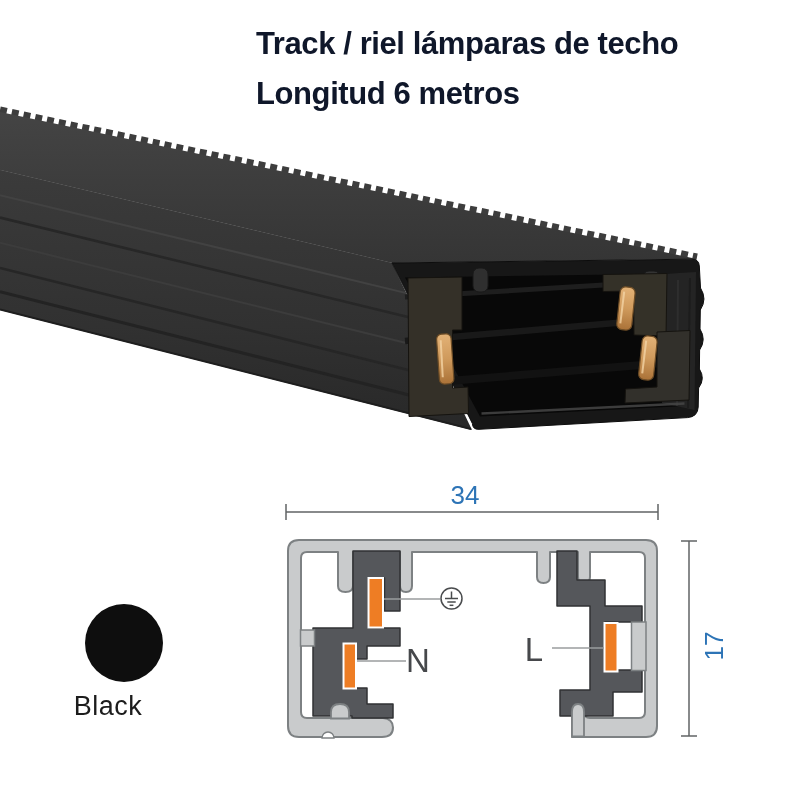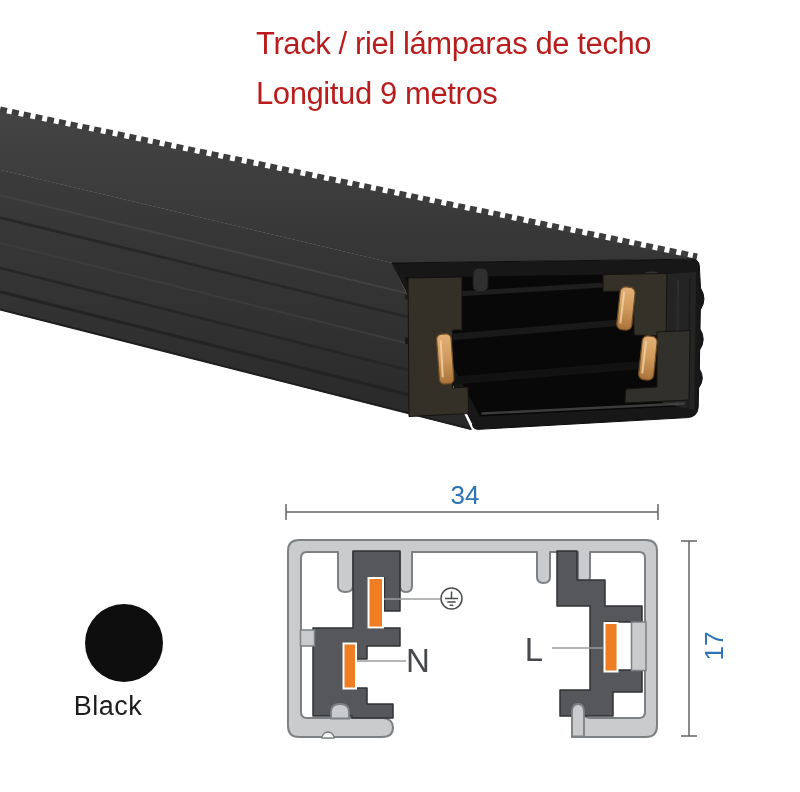--- a/index.html
+++ b/index.html
@@ -1,37 +1,37 @@
 <!DOCTYPE html>
 <html><head>
 <meta charset="utf-8">
 <style>
   html,body{margin:0;padding:0;background:#ffffff;}
   #page{position:relative;width:800px;height:792px;background:#ffffff;overflow:hidden;
         font-family:"Liberation Sans",sans-serif;}
   .title-line{position:absolute;left:256px;white-space:nowrap;
-              font-weight:400;font-size:31px;letter-spacing:-0.4px;color:#b91c1c;}
+              font-weight:700;font-size:31px;letter-spacing:-0.4px;color:#0f172a;}
   #title-line-1{top:26px;}
   #title-line-2{top:76px;}
   #swatch{position:absolute;left:85px;top:604px;width:78px;height:78px;border-radius:50%;}
   #swatch-label{position:absolute;left:57px;top:691px;width:102px;text-align:center;
                 font-size:27px;font-weight:400;color:#1c1c1c;letter-spacing:0.5px;}
   svg{position:absolute;display:block;}
   #track-svg{left:0;top:95px;}
   #diagram-svg{left:270px;top:468px;}
   .dim-text{font-family:"Liberation Sans",sans-serif;font-size:26px;font-weight:400;}
   .cond-text{font-family:"Liberation Sans",sans-serif;font-size:33px;font-weight:400;fill:#46484b;}
 </style>
 </head>
 <body>
 
 <div id="page">
 
   <div class="title-line" id="title-line-1">Track / riel lámparas de techo</div>
-  <div class="title-line" id="title-line-2">Longitud 9 metros</div>
+  <div class="title-line" id="title-line-2">Longitud 6 metros</div>
 
   <svg id="track-svg" width="720" height="400" viewBox="0 95 720 400">
     <defs>
       <linearGradient id="gTop" x1="0" y1="0" x2="0" y2="1">
         <stop offset="0" stop-color="#444444"></stop>
           <stop offset="1" stop-color="#353535"></stop>
       </linearGradient>
       <linearGradient id="gFront" x1="0" y1="0" x2="0" y2="1">
         <stop offset="0" stop-color="#3b3b3b"></stop>
           <stop offset="0.6" stop-color="#313131"></stop>

